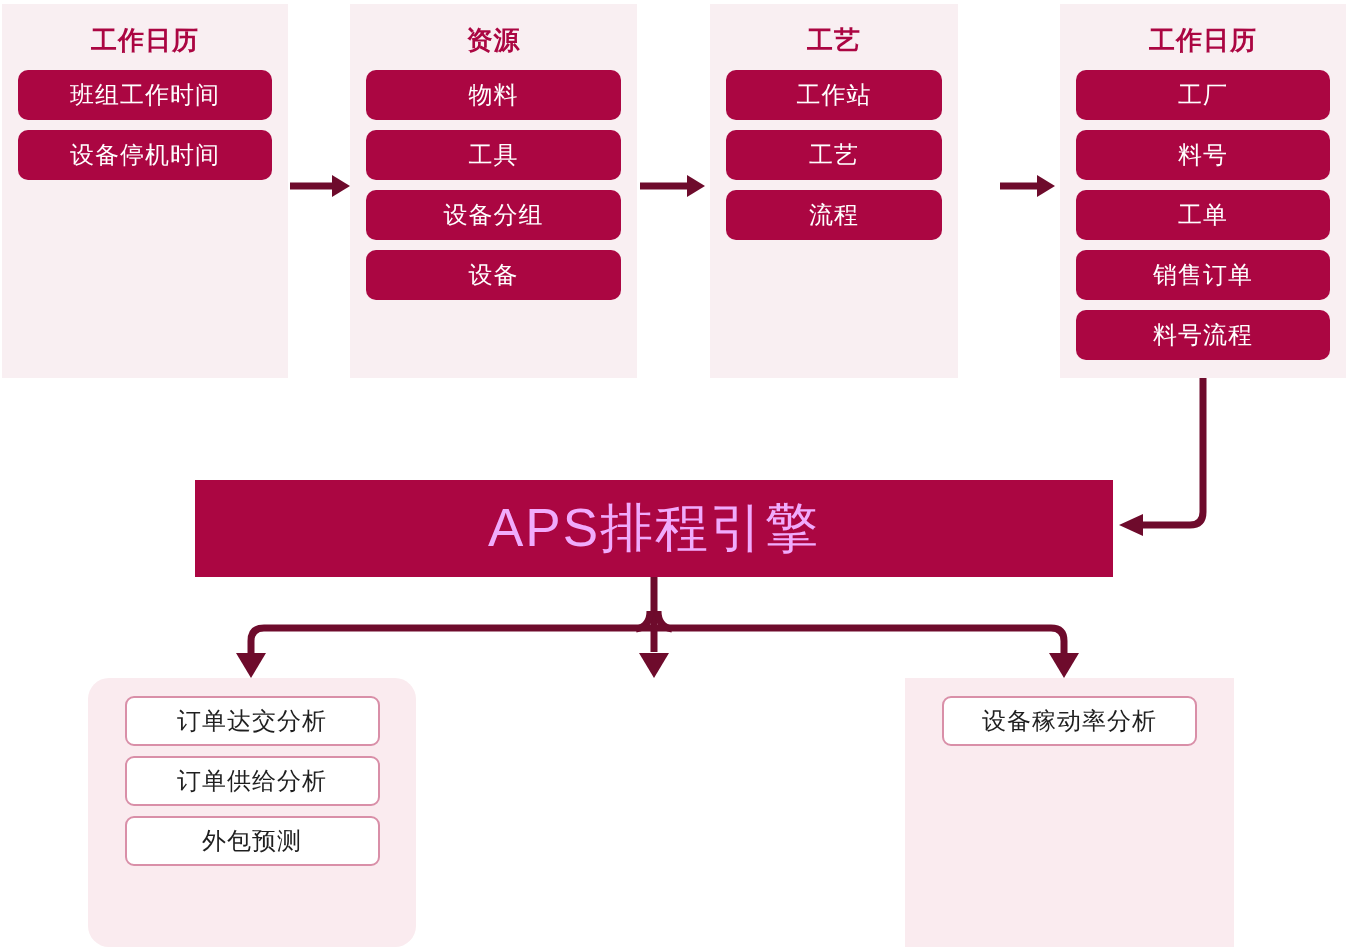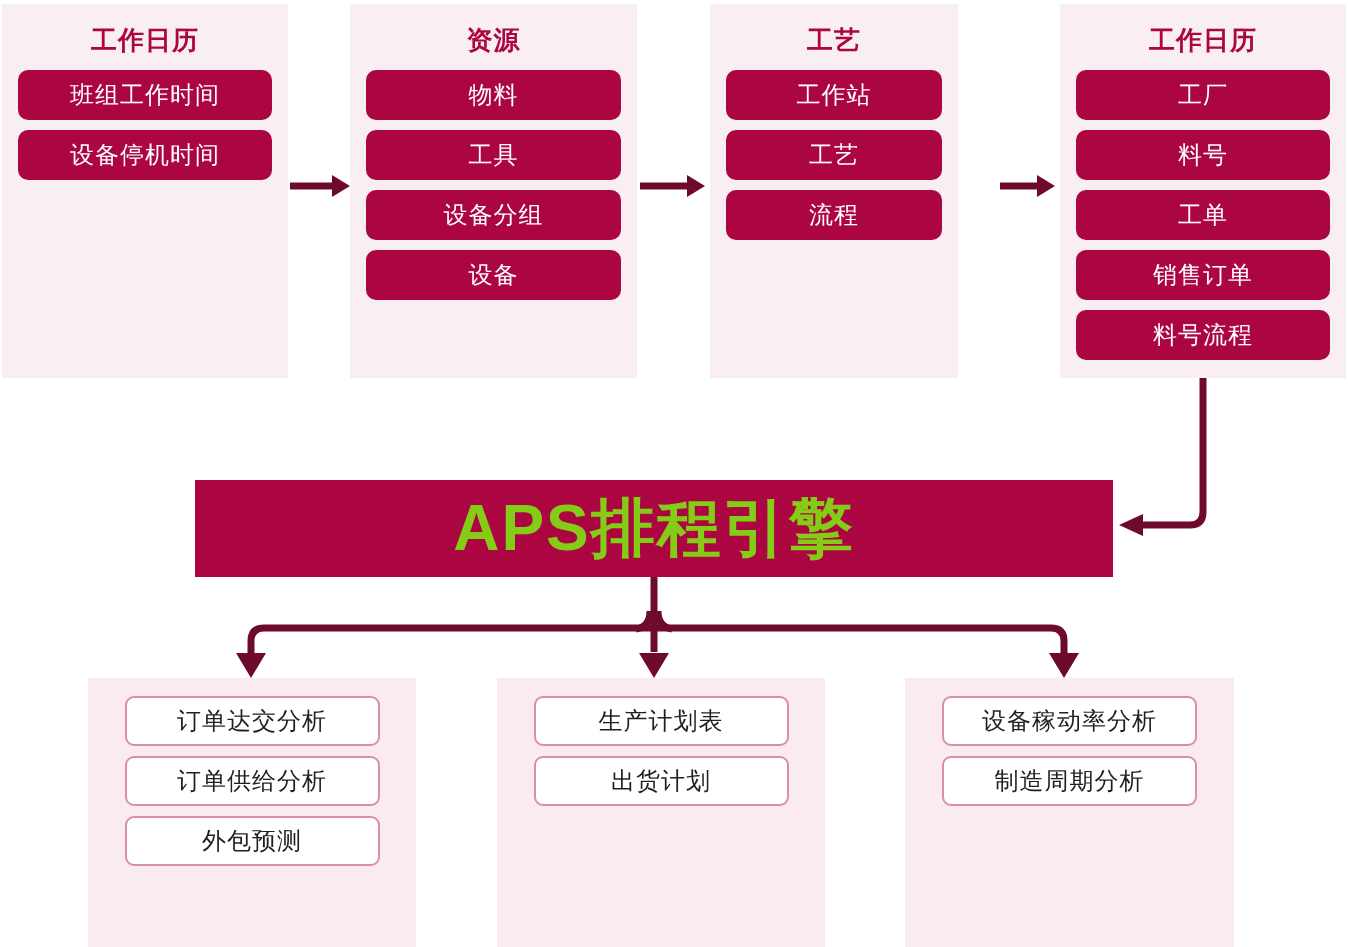--- a/index.html
+++ b/index.html
@@ -19,25 +19,25 @@
     width:100%;height:50px;margin-bottom:10px;border-radius:10px;flex:none;
     background:var(--crimson);color:#ffffff;font-size:24px;
     display:flex;align-items:center;justify-content:center;letter-spacing:1px;
   }
   .p1{left:2px;width:286px;}
   .p2{left:350px;width:287px;}
   .p3{left:710px;width:248px;}
   .p4{left:1060px;width:286px;}
   .banner{
     position:absolute;left:195px;top:480px;width:918px;height:97px;
-    background:var(--crimson);color:#84cc16;font-size:64px;font-weight:700;
+    background:var(--crimson);color:#f0abfc;font-size:53px;font-weight:400;
     display:flex;align-items:center;justify-content:center;letter-spacing:2px;
   }
   .bottom-panel{background:var(--panel-bottom-bg);top:678px;height:269px;padding-top:18px;}
-  .b1{left:88px;width:328px;}
+  .b1{left:88px;width:328px;border-radius:21px;}
   .b2{left:497px;width:328px;}
   .b3{left:905px;width:329px;text-align:center;}
   .node-light{
     width:255px;height:50px;margin-bottom:10px;box-sizing:border-box;flex:none;
     background:#ffffff;border:2px solid var(--light-border);border-radius:9px;
     color:var(--dark-text);font-size:24px;
     display:flex;align-items:center;justify-content:center;letter-spacing:1px;
   }
   .connectors{position:absolute;left:0;top:0;width:1348px;height:947px;pointer-events:none;}
   .cstroke{stroke:var(--maroon);stroke-width:7;fill:none;stroke-linecap:butt;}
@@ -100,23 +100,18 @@
   </section>
 
   <div class="banner">APS排程引擎</div>
 
   <section class="panel bottom-panel b1">
     <div class="node-light">订单达交分析</div>
     <div class="node-light">订单供给分析</div>
     <div class="node-light">外包预测</div>
   </section>
 
-  <section class="panel bottom-panel b2">
-    <div class="node-light">生产计划表</div>
-    <div class="node-light">出货计划</div>
-  </section>
 
   <section class="panel bottom-panel b3">
     <div class="node-light">设备稼动率分析</div>
-    <div class="node-light">制造周期分析</div>
   </section>
 
 </div>
 
 </body></html>

